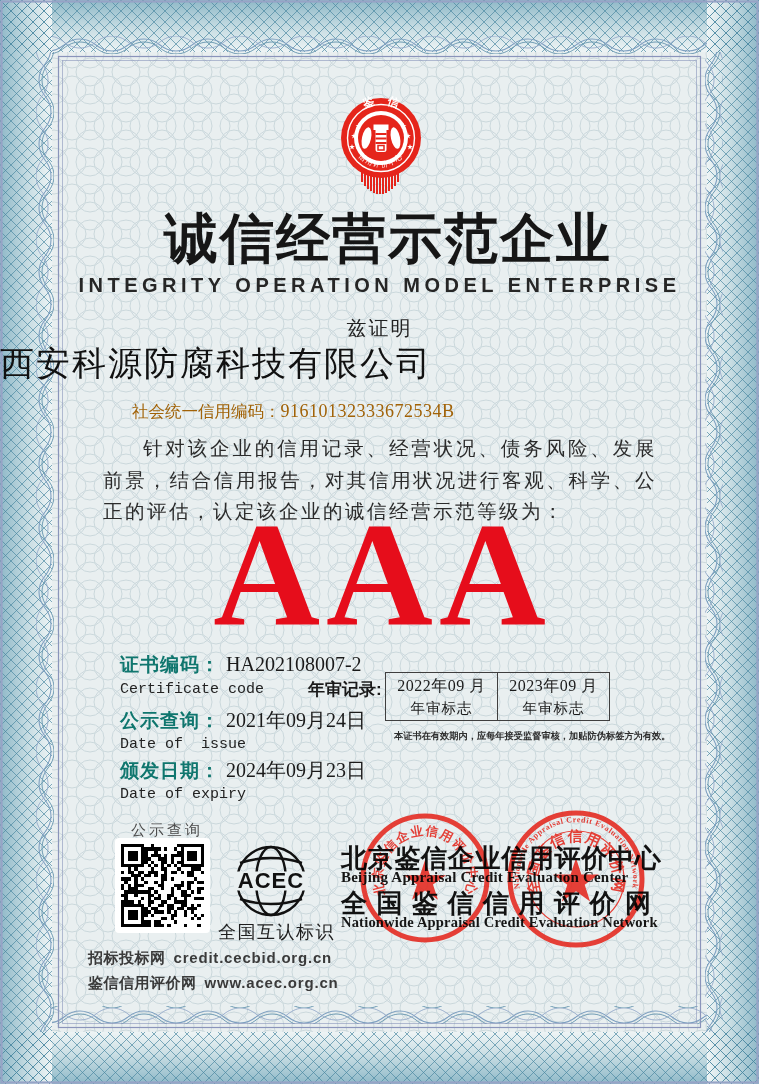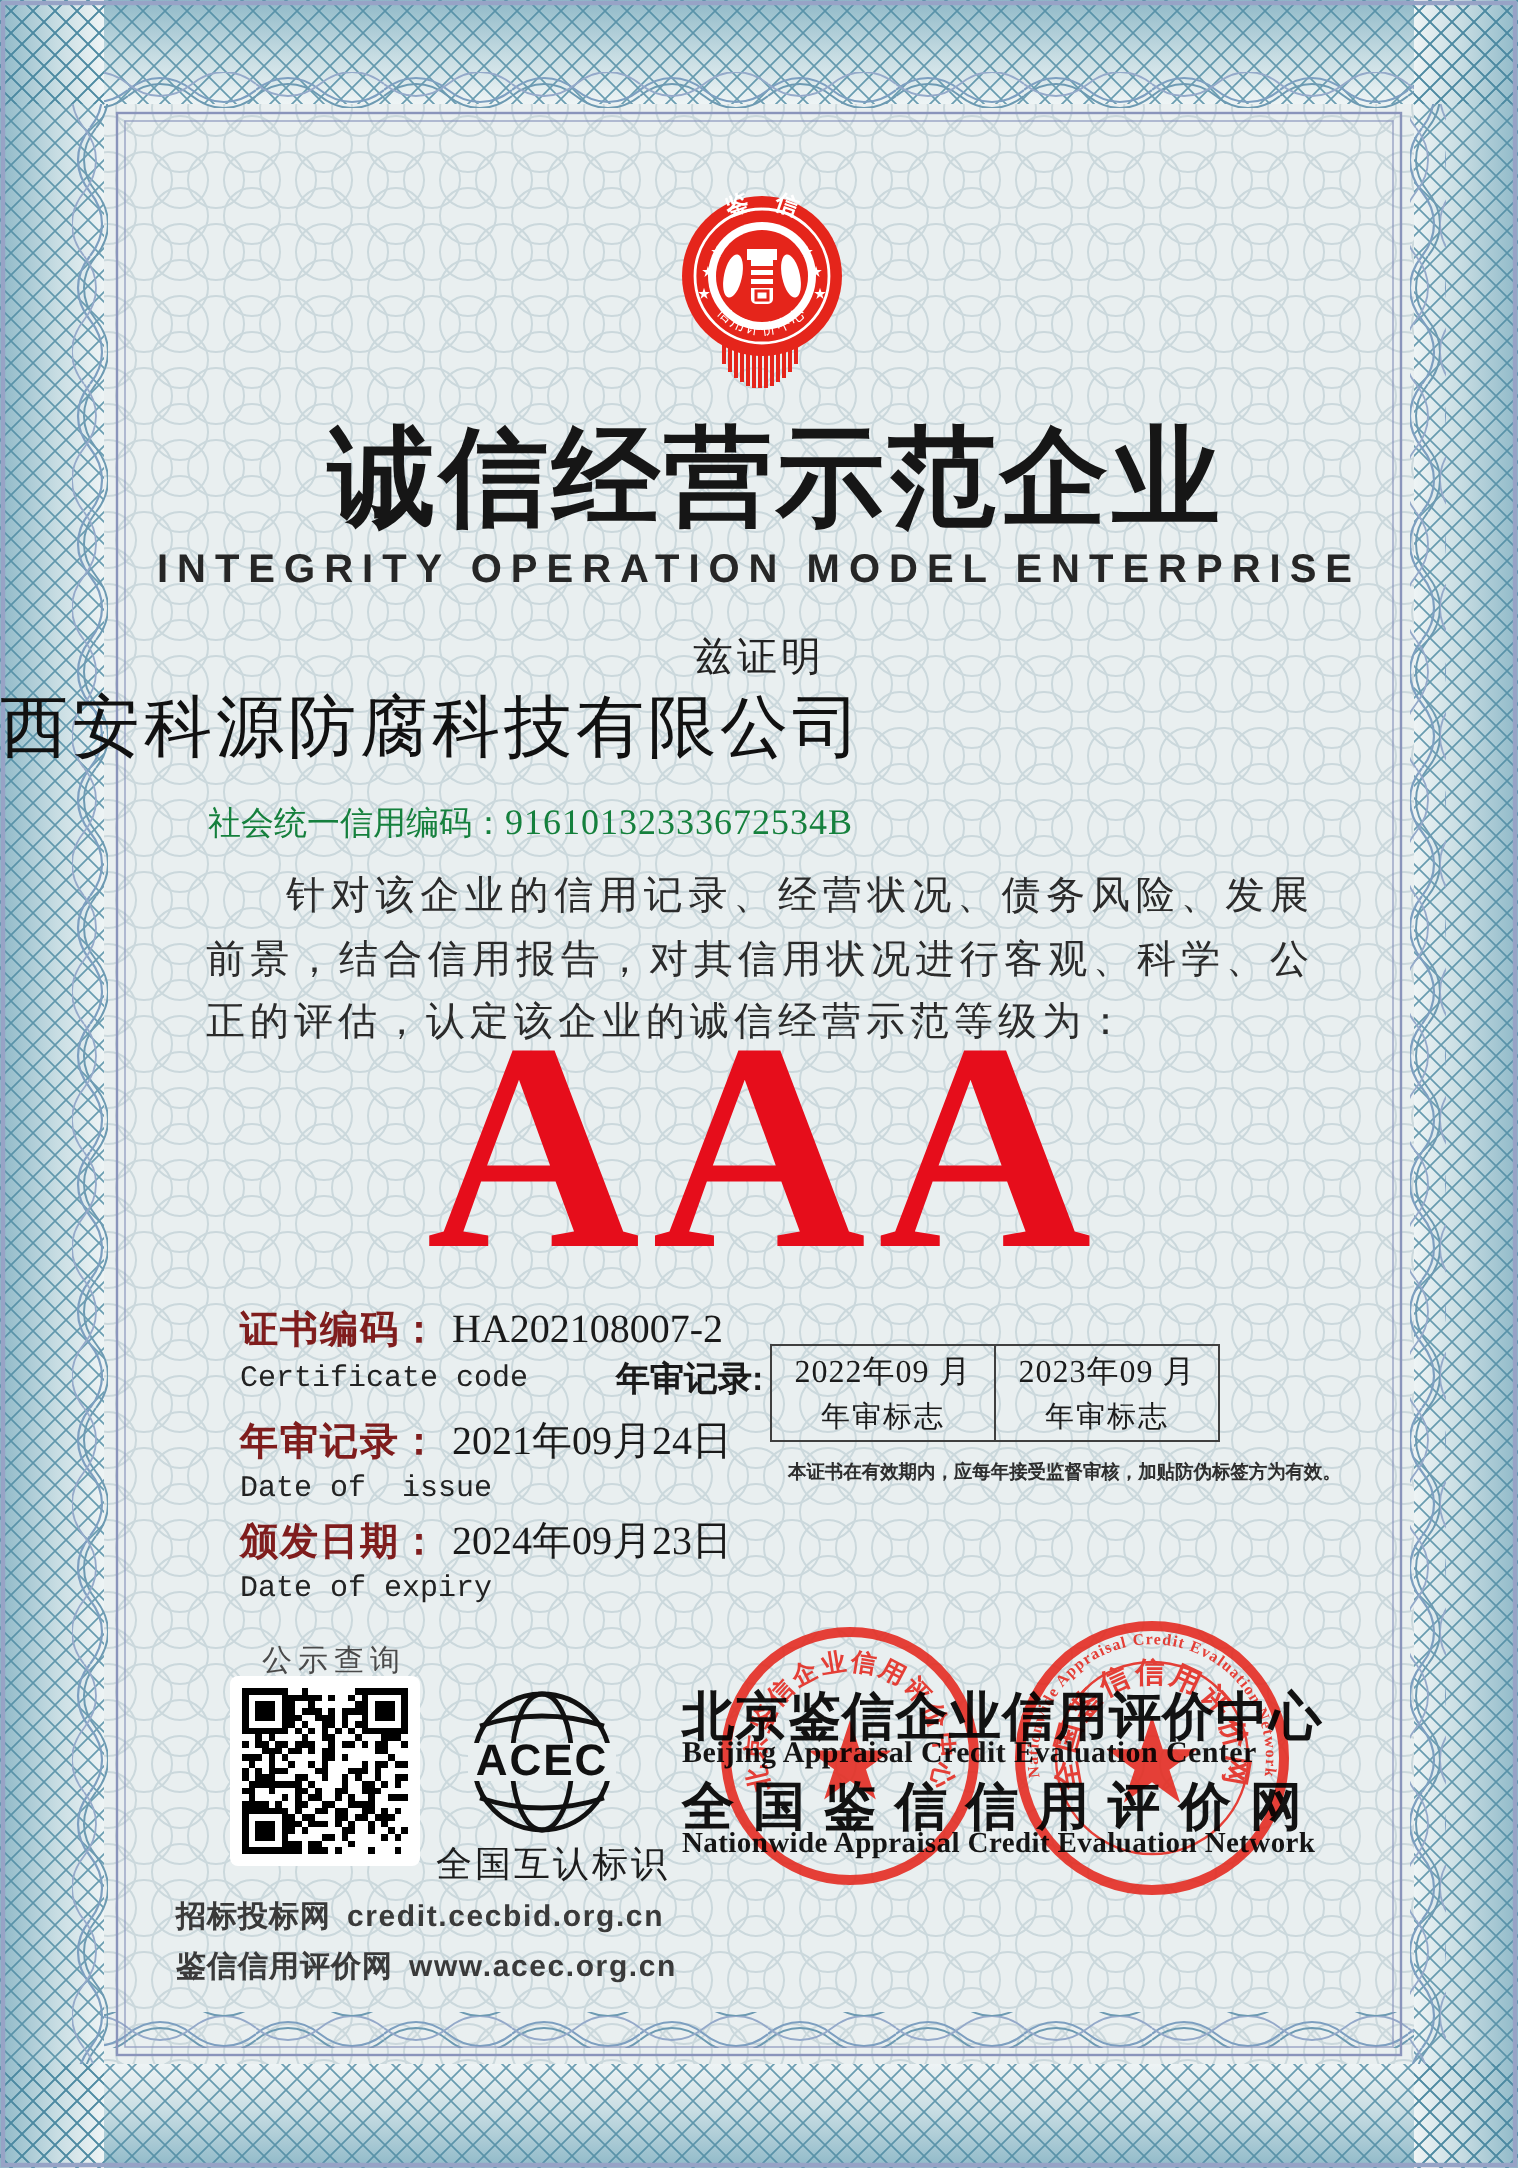--- a/index.html
+++ b/index.html
@@ -13,29 +13,29 @@
   .bg-decor{position:absolute;inset:0;z-index:0;}
   .content{position:absolute;inset:0;z-index:1;}
 
   .title-cn{left:0;right:0;top:203px;text-align:center;font-size:54px;font-weight:900;
     letter-spacing:2px;color:#161616;padding-left:17px;}
   .title-en{left:0;right:0;top:274px;text-align:center;font-size:20px;font-weight:600;
     letter-spacing:4.5px;color:#262626;white-space:nowrap;}
   .certify-intro{left:0;right:0;top:315px;text-align:center;font-size:20px;letter-spacing:2px;color:#222;}
   .company{left:0;right:0;top:341px;font-size:34px;color:#111;
     font-family:"Liberation Serif",serif;letter-spacing:2px;}
-  .credit-line{left:104px;top:401px;font-size:16.5px;color:#15803d;}
+  .credit-line{left:132px;top:401px;font-size:16.5px;color:#a16207;}
   .credit-line .code{font-family:"Liberation Serif",serif;font-size:18px;letter-spacing:0.5px;}
   .statement{left:103px;top:433px;width:554px;font-size:19.5px;line-height:31.5px;
     letter-spacing:2.5px;color:#2b2b2b;text-align:justify;text-indent:2.05em;}
   .rating{left:0;right:0;top:500px;text-align:center;font-size:148px;font-weight:700;
     font-family:"Liberation Serif",serif;color:#e60d1b;letter-spacing:6px;padding-left:6px;line-height:1;}
 
   .detail-row{left:120px;font-size:19px;}
-  .detail-row .lbl{font-weight:800;color:#7f1d1d;letter-spacing:1px;}
+  .detail-row .lbl{font-weight:800;color:#0f766e;letter-spacing:1px;}
   .detail-row .val{font-family:"Liberation Serif",serif;font-size:20px;color:#1a1a1a;margin-left:6px;}
   .en-sub{left:120px;font-size:15px;color:#222;font-family:"Liberation Mono",monospace;white-space:pre;}
 
   .annual-label{left:308px;top:678px;font-size:17px;font-weight:800;color:#1a1a1a;}
   .review-boxes{left:385px;top:672px;display:flex;}
   .review-box{width:111px;height:47px;border:1.4px solid #3f3f3f;display:flex;flex-direction:column;
     align-items:center;justify-content:center;font-family:"Liberation Serif",serif;}
   .review-box + .review-box{border-left:none;}
   .review-box .period{font-size:16px;color:#1b1b1b;letter-spacing:0.5px;}
   .review-box .mark{font-size:14.5px;color:#1b1b1b;margin-top:2px;letter-spacing:1px;}
@@ -199,21 +199,21 @@
     <div class="abs statement">针对该企业的信用记录、经营状况、债务风险、发展前景，结合信用报告，对其信用状况进行客观、科学、公正的评估，认定该企业的诚信经营示范等级为：</div>
 
     <div class="abs rating">AAA</div>
 
     <div class="abs detail-row" style="top:652px;">
       <span class="lbl">证书编码：</span><span class="val">HA202108007-2</span>
     </div>
     <div class="abs en-sub" style="top:681px;">Certificate code</div>
 
     <div class="abs detail-row" style="top:707px;">
-      <span class="lbl">年审记录：</span><span class="val">2021年09月24日</span>
+      <span class="lbl">公示查询：</span><span class="val">2021年09月24日</span>
     </div>
     <div class="abs en-sub" style="top:736px;">Date of  issue</div>
 
     <div class="abs detail-row" style="top:757px;">
       <span class="lbl">颁发日期：</span><span class="val">2024年09月23日</span>
     </div>
     <div class="abs en-sub" style="top:786px;">Date of expiry</div>
 
     <div class="abs annual-label">年审记录:</div>
     <div class="abs review-boxes">

